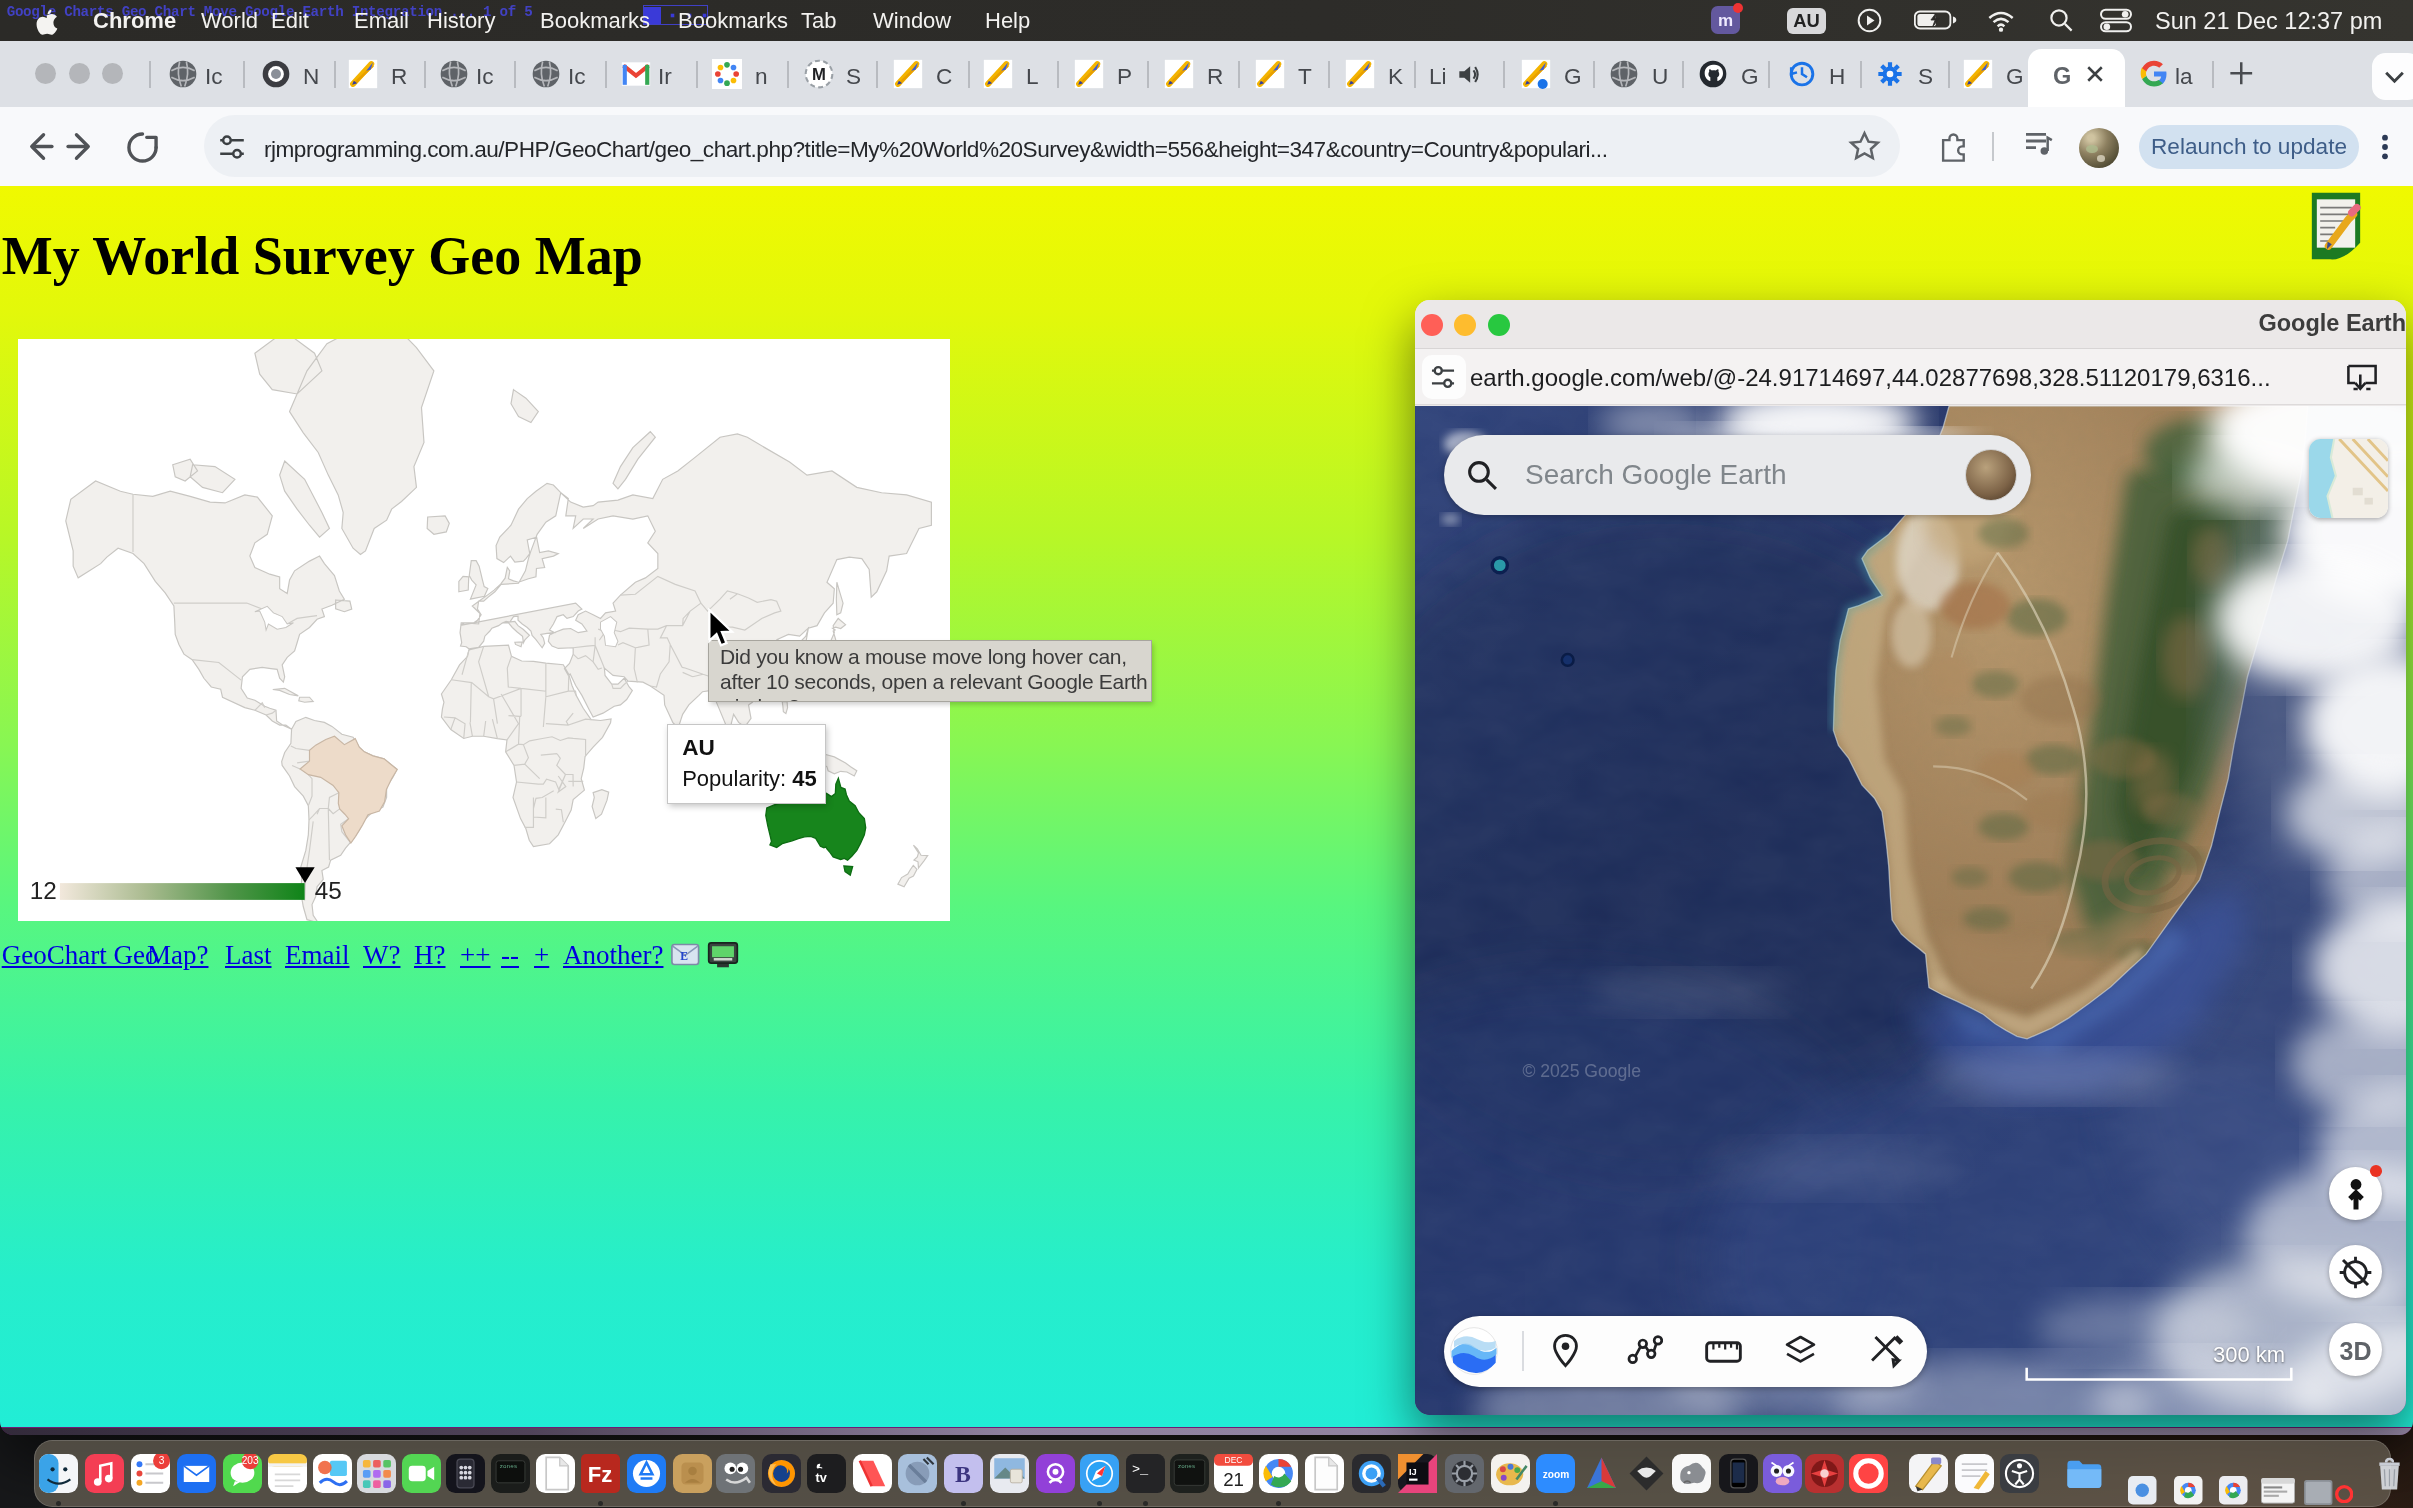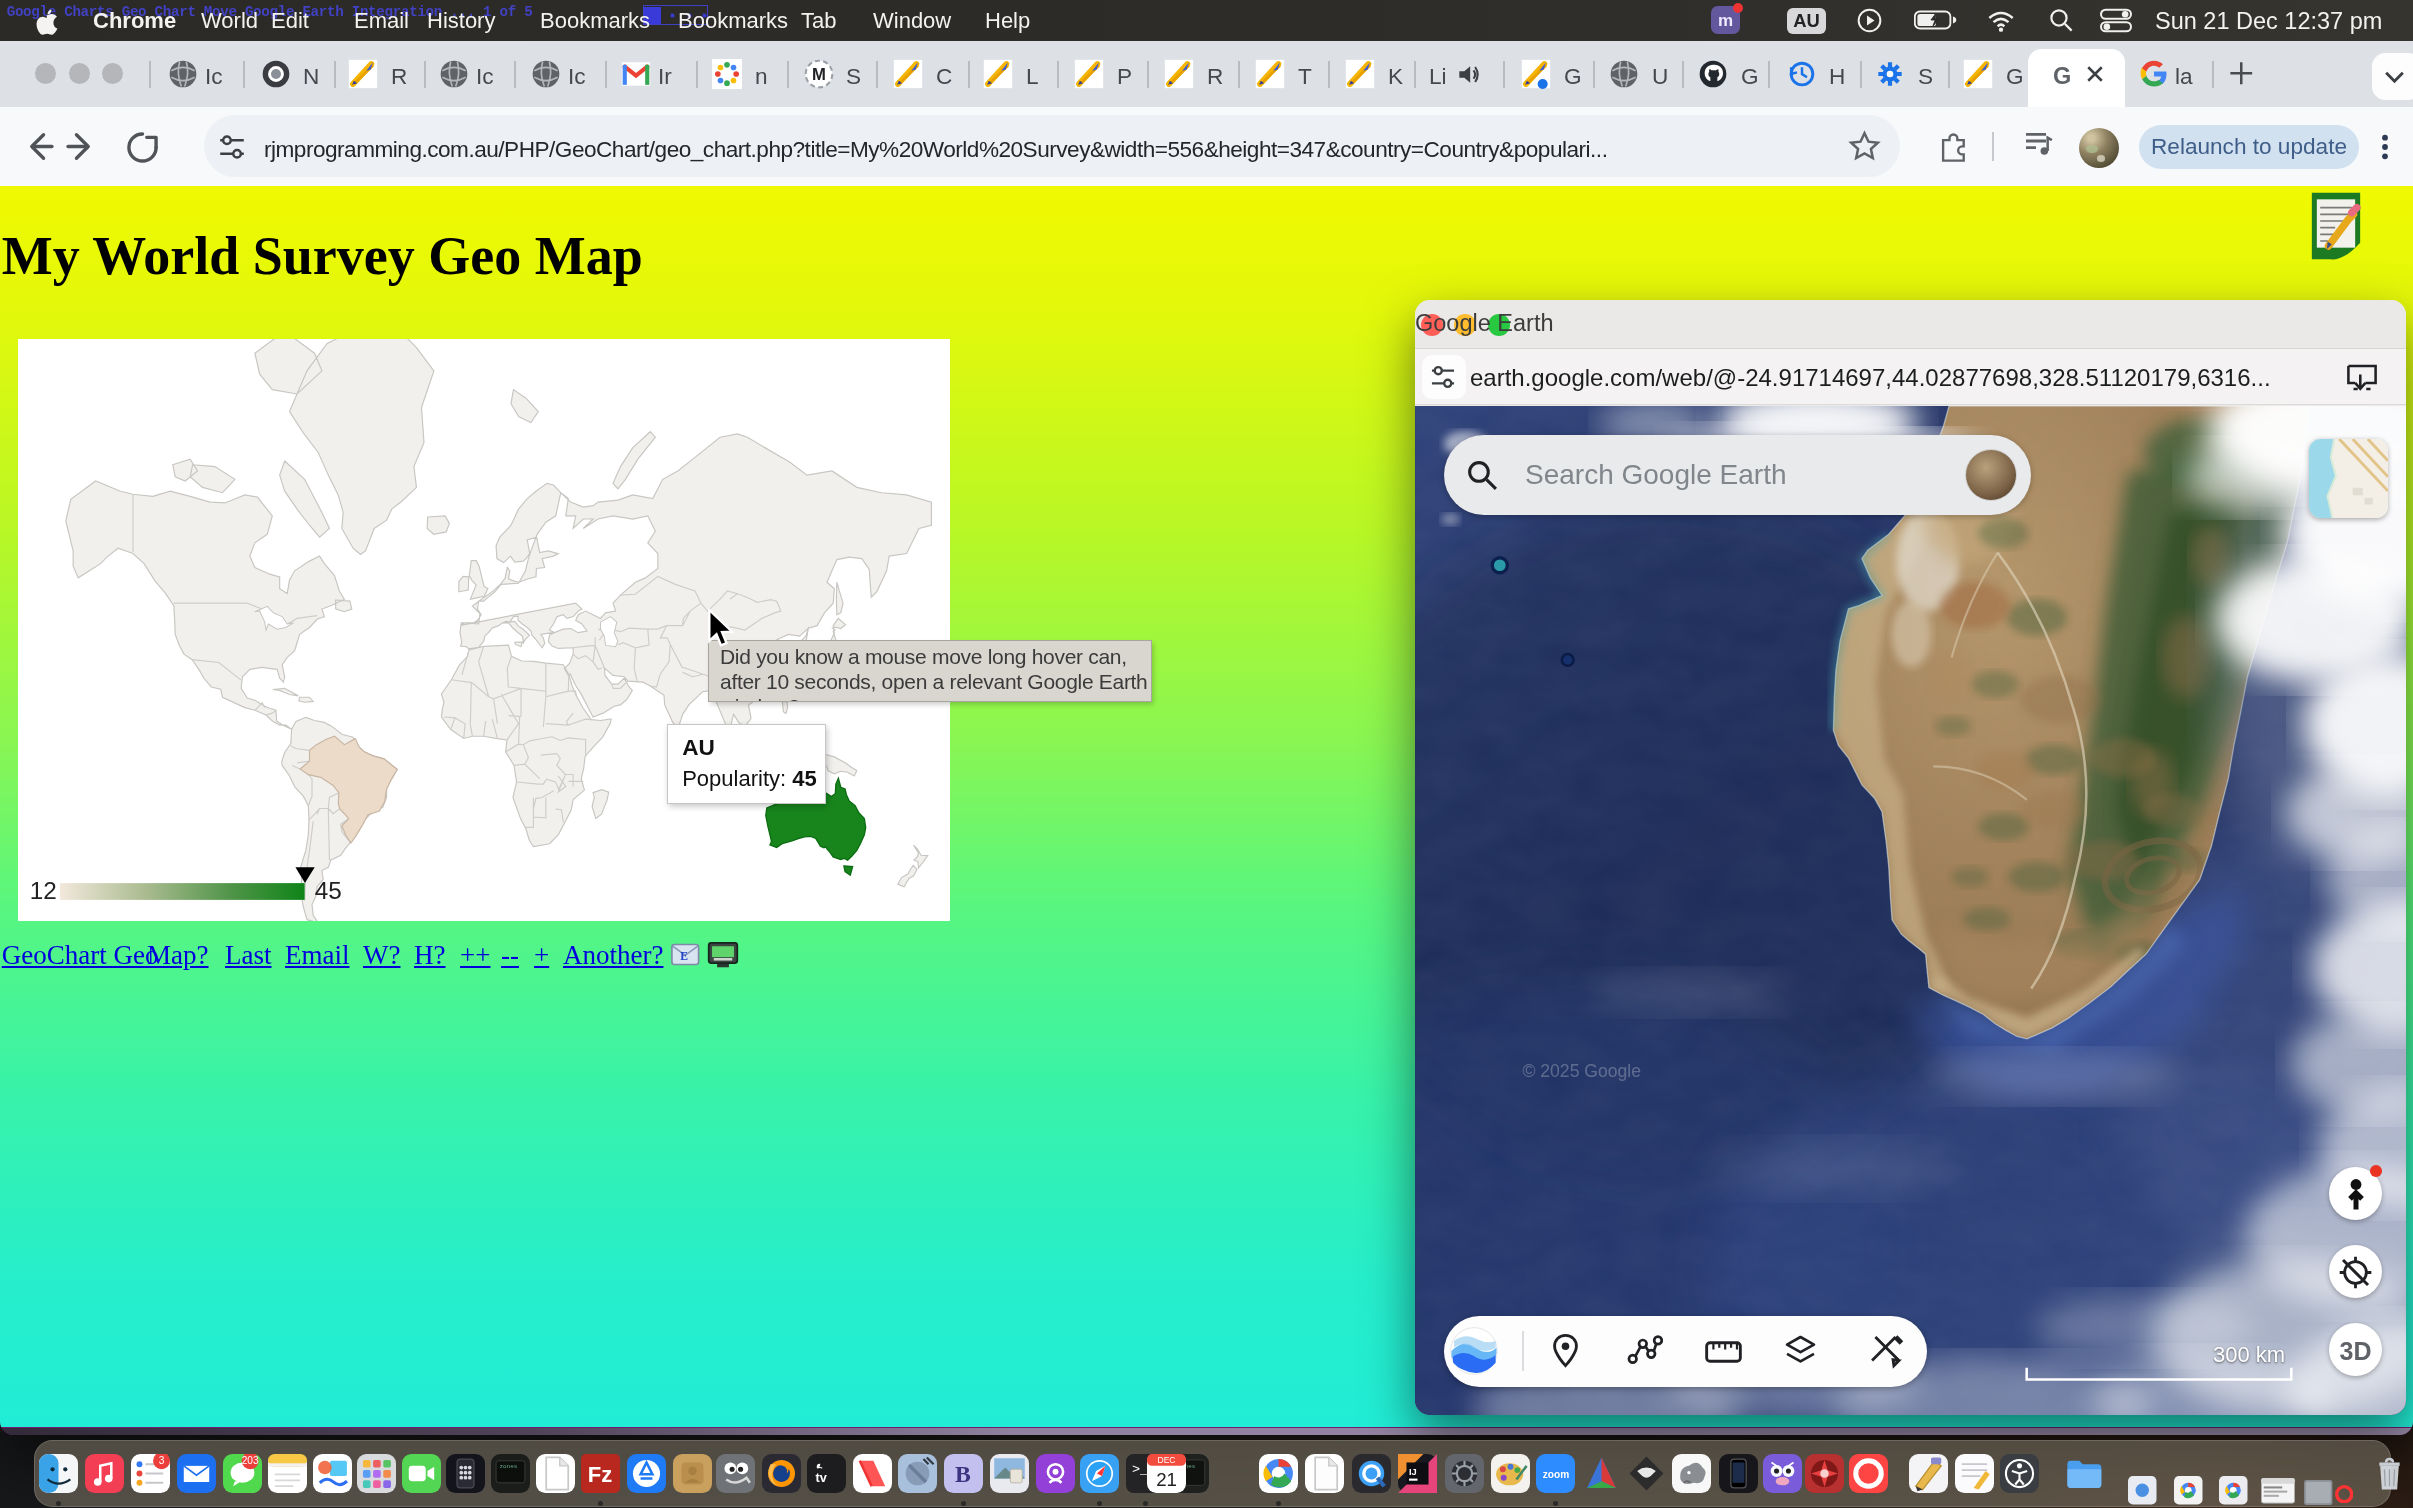--- a/index.html
+++ b/index.html
@@ -355,21 +355,21 @@
         <path d="M2 1 L2 19.5 L6.3 15.6 L9 22.2 L12.3 20.9 L9.6 14.3 L15.6 14 Z" fill="#000" stroke="#fff" stroke-width="1.4"></path>
       </svg>
     </div>
   <div id="winedge"></div>
 </div>
 <div id="gewin">
     <div id="getitle"></div>
 <div class="abs" style="left:5.9px;top:14.2px;width:22px;height:22px;border-radius:50%;background:#ff5f57"></div>
 <div class="abs" style="left:39px;top:14.2px;width:22px;height:22px;border-radius:50%;background:#febc2e"></div>
 <div class="abs" style="left:73px;top:14.2px;width:22px;height:22px;border-radius:50%;background:#28c840"></div>
-<div class="abs" style="left:0;top:10px;width:991px;text-align:left;font-size:23.5px;font-weight:normal;color:#3c3c3c">Google Earth</div>
+<div class="abs" style="left:0;top:10px;width:991px;text-align:right;font-size:23.5px;font-weight:bold;color:#3c3c3c">Google Earth</div>
 <div id="geurl"></div>
 <div class="abs" style="left:6.7px;top:55px;width:44px;height:44px;border-radius:10px;background:#fdfdfd"></div>
 <svg class="abs" style="left:13.4px;top:62px;width:30px;height:30px" viewBox="0 0 38 38">
       <g stroke="#3c4043" stroke-width="3" fill="none">
         <circle cx="13" cy="11" r="4.5"></circle>
         <path d="M18 11 H33 M5 11 H8"></path>
         <circle cx="25" cy="27" r="4.5"></circle>
         <path d="M5 27 H20 M30 27 H33"></path>
       </g>
     </svg>
@@ -798,21 +798,21 @@
       </svg></div>
 <div class="abs" style="left:1091px;top:13.4px;width:39px;height:39px"><svg width="39" height="39" viewBox="0 0 46 46">
         <rect width="46" height="46" rx="9" fill="#242426"></rect>
         <text x="7" y="22" font-size="16" fill="#fff" font-family="Liberation Mono">&gt;_</text>
       </svg></div>
 <div class="abs" style="left:1135px;top:13.4px;width:39px;height:39px"><svg width="39" height="39" viewBox="0 0 46 46">
         <rect width="46" height="46" rx="11" fill="#1e211e"></rect>
         <rect x="5" y="7" width="36" height="30" rx="3" fill="#101210" stroke="#3a3f3a"></rect>
         <text x="9" y="16" font-size="7" fill="#6a8" font-family="Liberation Mono">zones</text>
       </svg></div>
-<div class="abs" style="left:1112px;top:13.4px;width:39px;height:39px"><svg width="39" height="39" viewBox="0 0 46 46">
+<div class="abs" style="left:1179px;top:13.4px;width:39px;height:39px"><svg width="39" height="39" viewBox="0 0 46 46">
         <rect width="46" height="46" rx="11" fill="#fff"></rect>
         <rect width="46" height="14" rx="6" fill="#f24c3e"></rect>
         <text x="23" y="11" font-size="10" fill="#fff" text-anchor="middle" font-family="Liberation Sans">DEC</text>
         <text x="23" y="38" font-size="22" fill="#222" text-anchor="middle" font-family="Liberation Sans">21</text>
       </svg></div>
 <div class="abs" style="left:1224px;top:13.4px;width:39px;height:39px"><svg width="39" height="39" viewBox="0 0 46 46">
         <rect width="46" height="46" rx="11" fill="#fff"></rect>
         <circle cx="23" cy="23" r="17" fill="#4688f4"></circle>
         <circle cx="23" cy="23" r="8" fill="#fff"></circle>
         <path d="M23 6 a17 17 0 0 1 15 9 l-15 0z" fill="#ea4335"></path>

